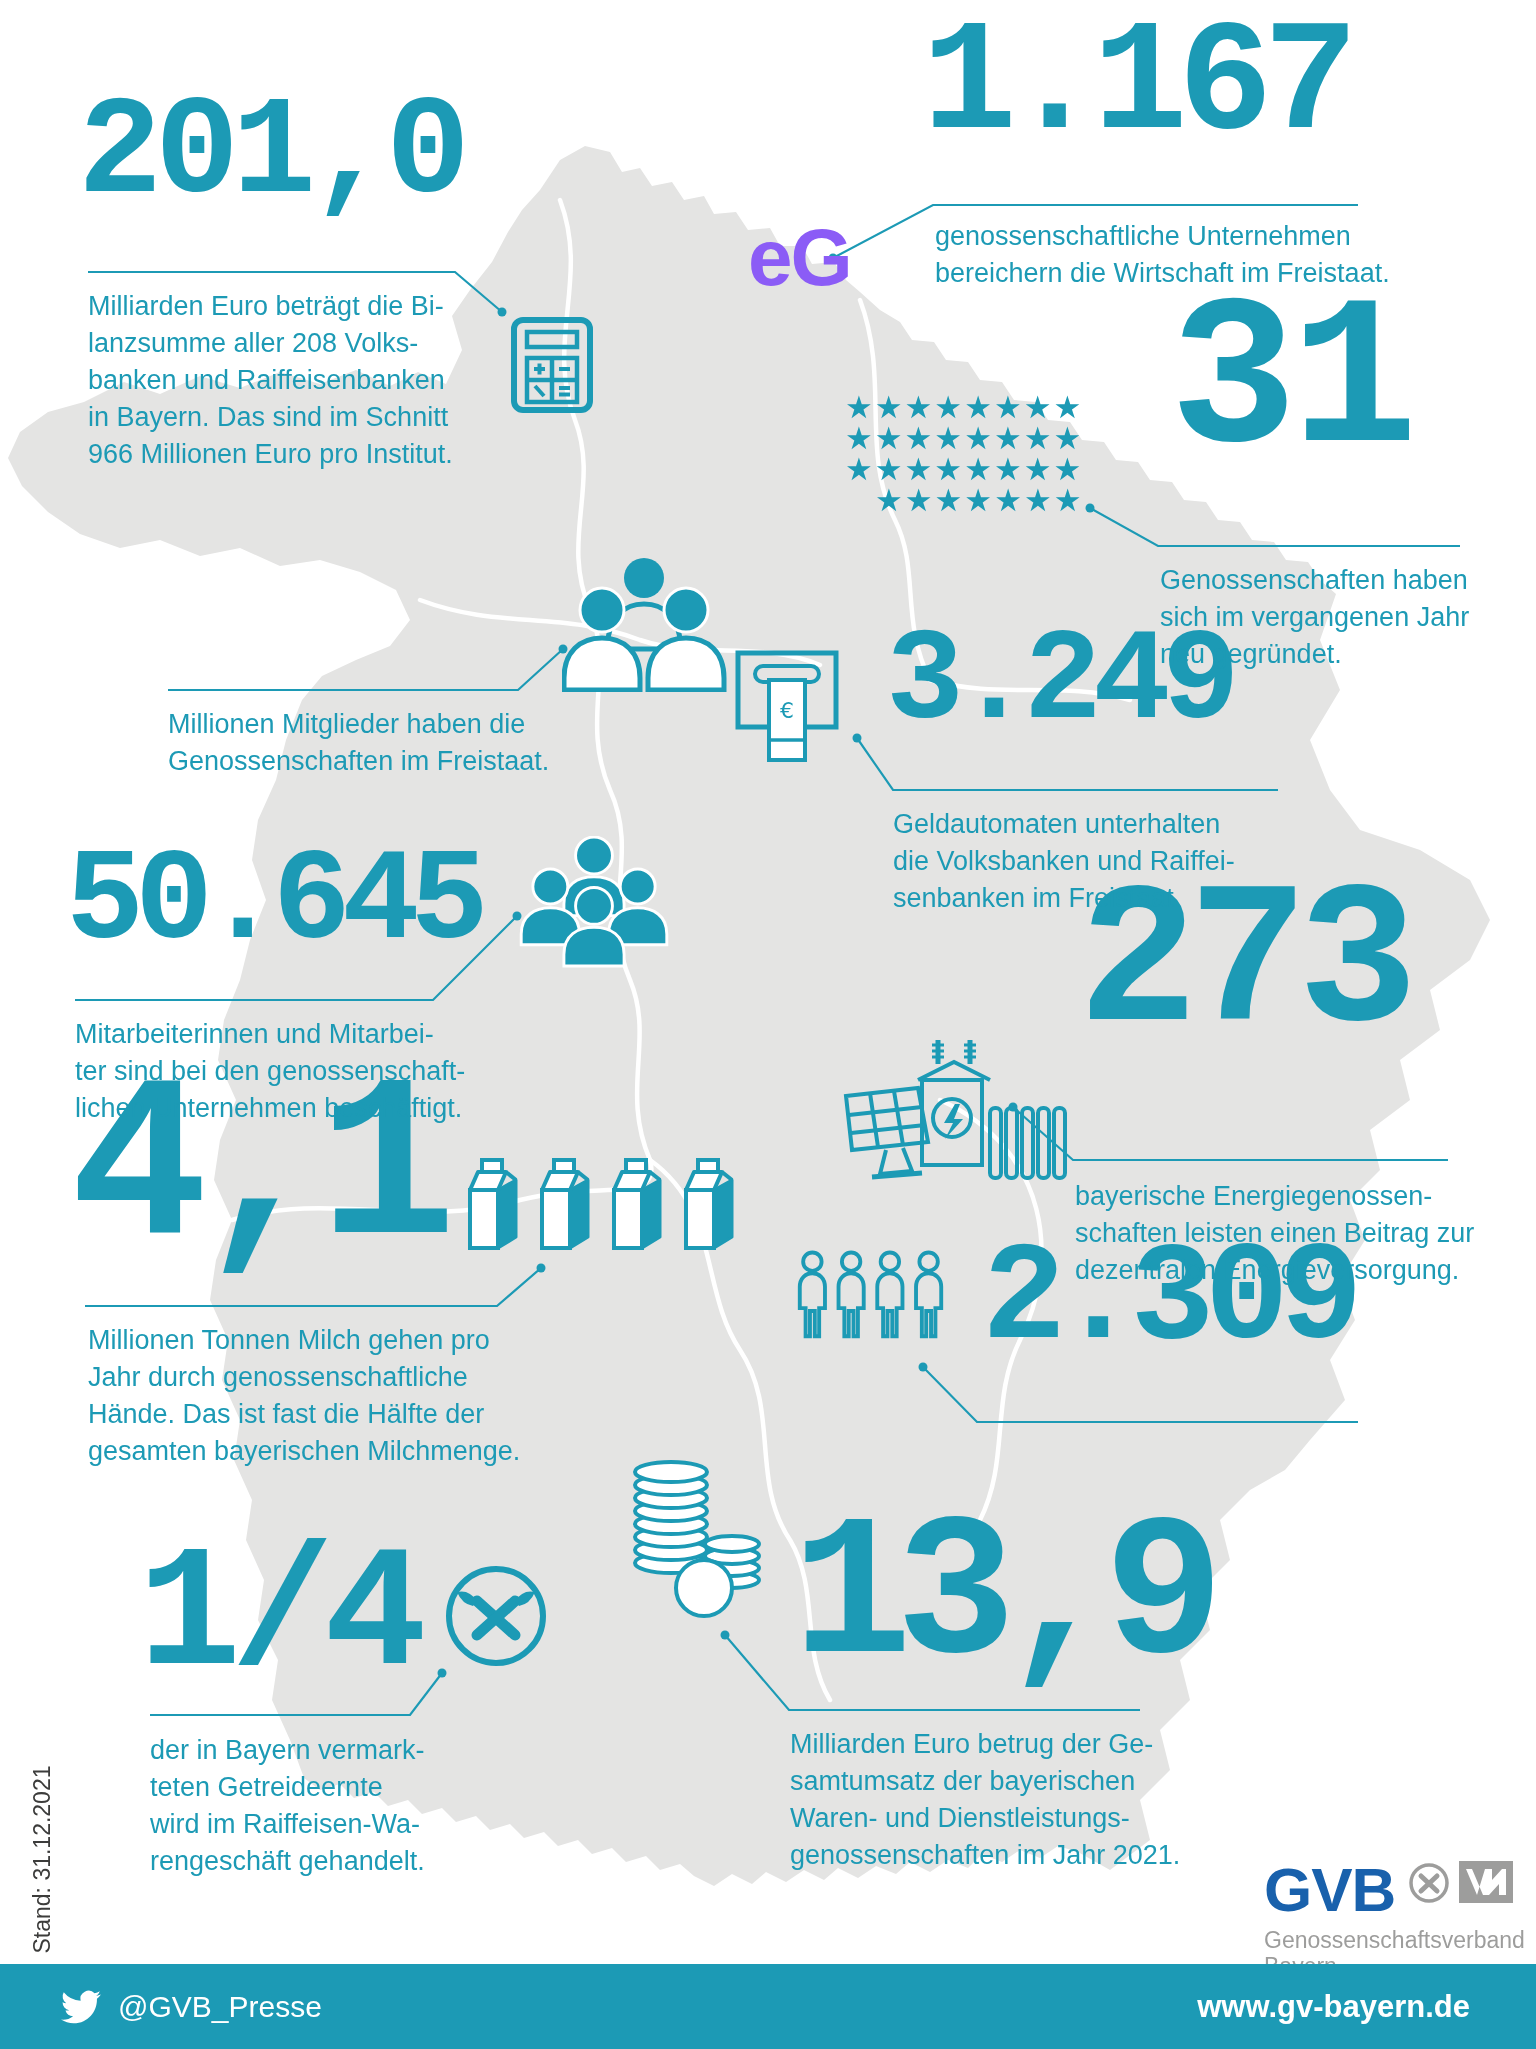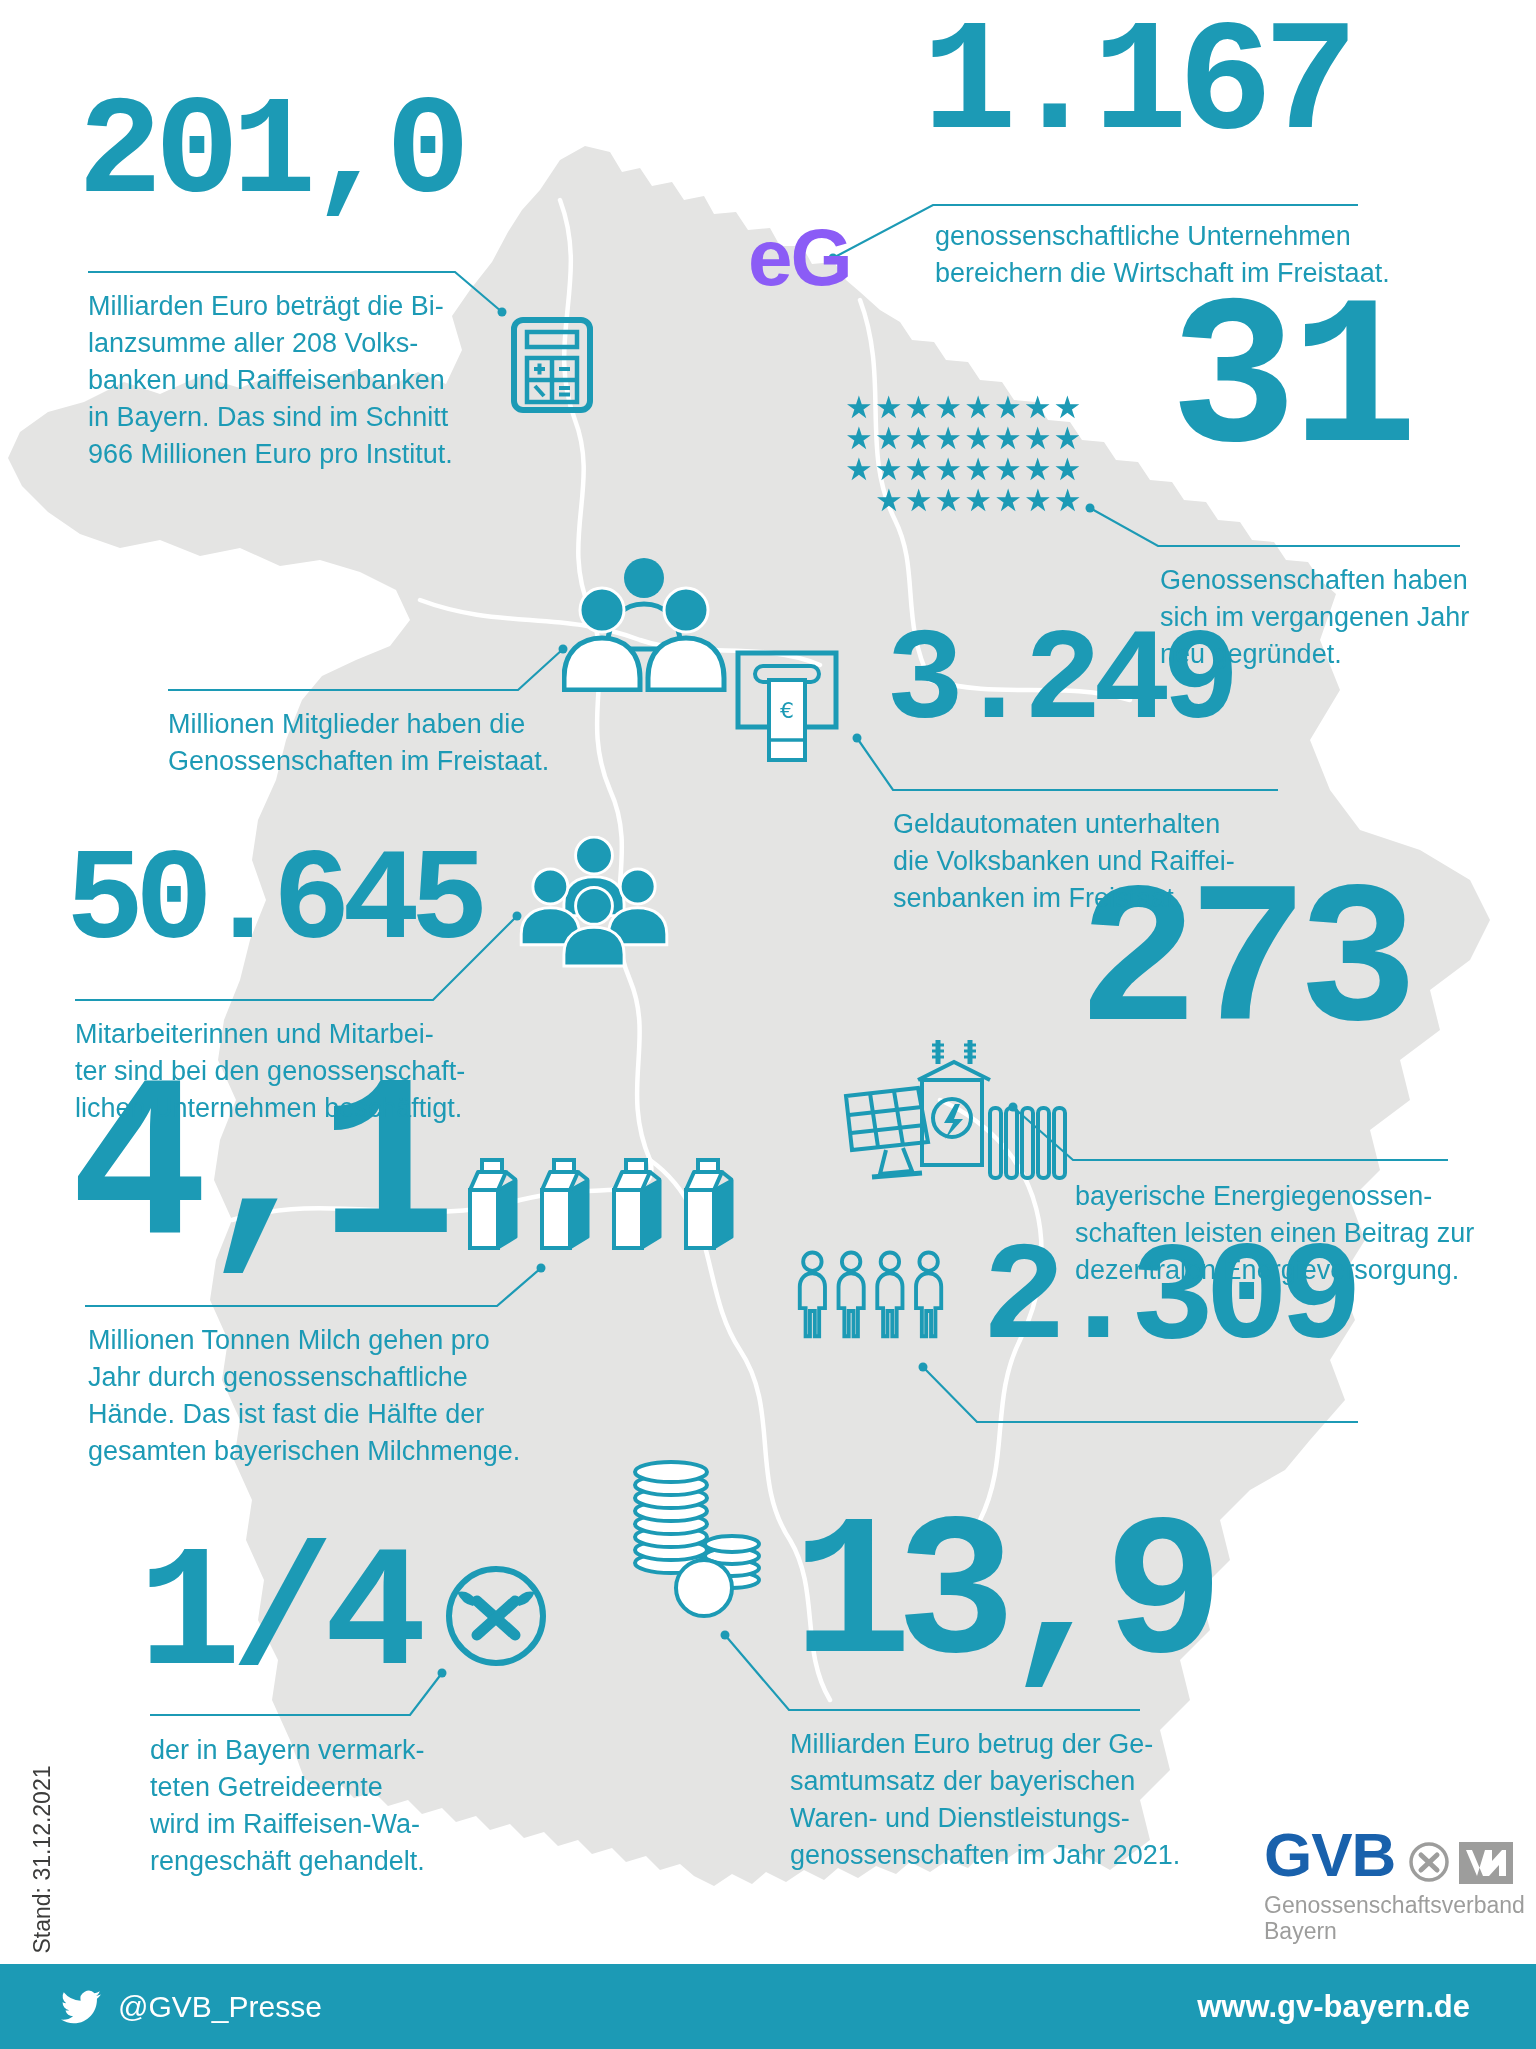--- a/index.html
+++ b/index.html
@@ -316,21 +316,21 @@
       <line x1="34" y1="38" x2="72" y2="72"></line>
       <line x1="72" y1="38" x2="34" y2="72"></line>
     </g>
     <path d="M34,38 Q26,26 14,29 Q19,41 30,43 Z" fill="#1C9AB5"></path>
     <path d="M72,38 Q80,26 92,29 Q87,41 76,43 Z" fill="#1C9AB5"></path>
   </svg>
 
   <div id="stand">Stand: 31.12.2021</div>
 
   <div id="logo">
-    <div style="display:flex;align-items:flex-end;">
+    <div style="display:flex;align-items:flex-start;margin-top:35px;">
       <span class="gvb">GVB</span>
       <svg width="44" height="44" viewBox="0 0 44 44" style="margin-left:12px;">
         <circle cx="22" cy="22" r="18" fill="none" stroke="#9D9D9C" stroke-width="3.5"></circle>
         <line x1="14" y1="15" x2="30" y2="30" stroke="#9D9D9C" stroke-width="5" stroke-linecap="round"></line>
         <line x1="30" y1="15" x2="14" y2="30" stroke="#9D9D9C" stroke-width="5" stroke-linecap="round"></line>
       </svg>
       <svg width="54" height="42" viewBox="0 0 54 42" style="margin-left:8px;">
         <rect x="0" y="0" width="54" height="42" fill="#9D9D9C"></rect>
         <path d="M7,8 L18,34 L26,8 L33,8 L33,19 L43,8 L47,8 L47,34 L40,34 L40,23 L30,34 L24,34 L16,15 L13,8 Z" fill="#FFFFFF"></path>
       </svg>

